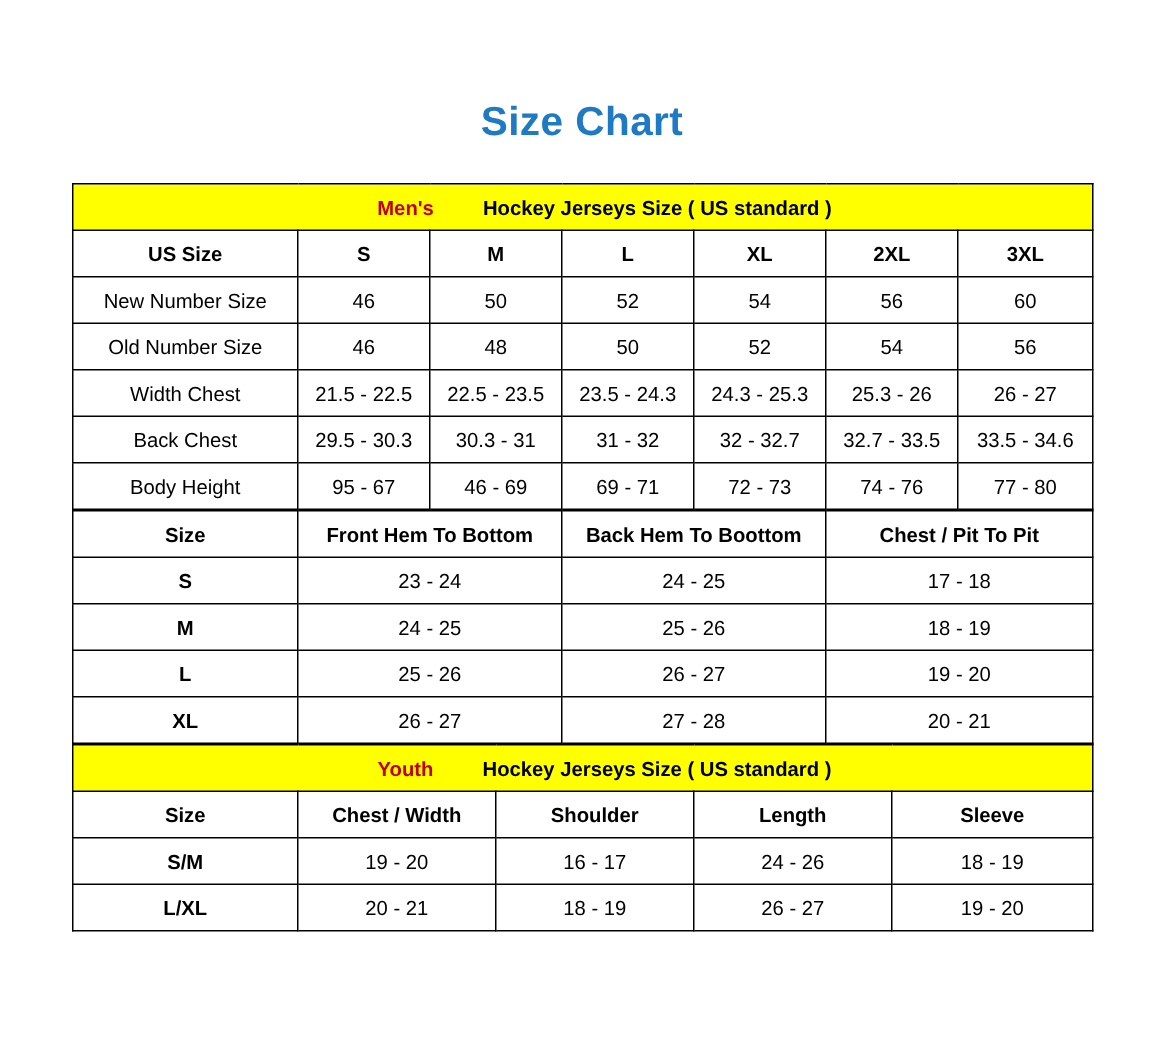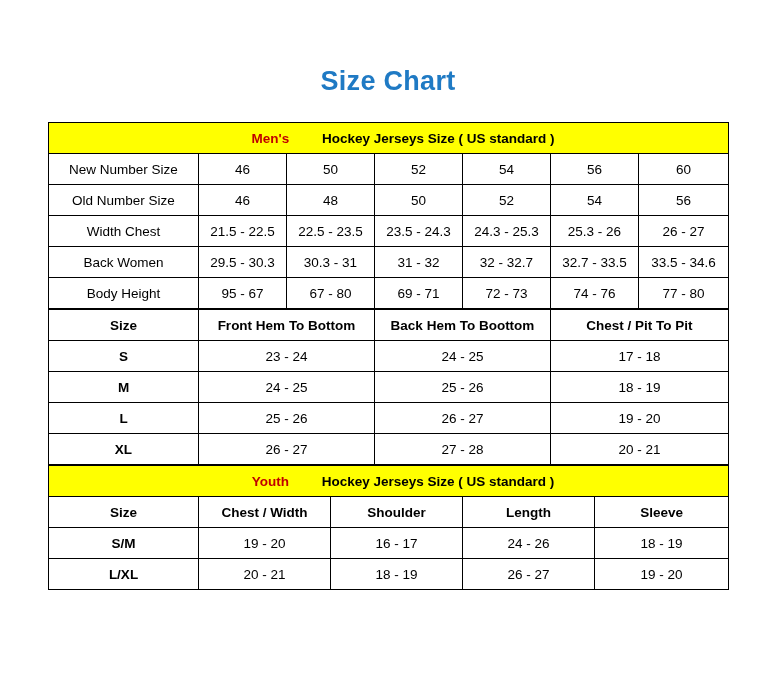--- a/index.html
+++ b/index.html
@@ -87,20 +87,29 @@
         <col style="width:88px">
         <col style="width:88px">
         <col style="width:88px">
         <col style="width:90px">
       </colgroup>
       <tbody>
         <tr>
           <td class="section" colspan="7"><span class="section-text accent-men">Men's</span><span class="section-text"> Hockey Jerseys Size ( US standard )</span></td>
         </tr>
         <tr>
+          <td class="hdr">US Size</td>
+          <td class="hdr">S</td>
+          <td class="hdr">M</td>
+          <td class="hdr">L</td>
+          <td class="hdr">XL</td>
+          <td class="hdr">2XL</td>
+          <td class="hdr">3XL</td>
+        </tr>
+        <tr>
           <td class="rowlabel">New Number Size</td>
           <td>46</td>
           <td>50</td>
           <td>52</td>
           <td>54</td>
           <td>56</td>
           <td>60</td>
         </tr>
         <tr>
           <td class="rowlabel">Old Number Size</td>
@@ -114,32 +123,32 @@
         <tr>
           <td class="rowlabel">Width Chest</td>
           <td>21.5 - 22.5</td>
           <td>22.5 - 23.5</td>
           <td>23.5 - 24.3</td>
           <td>24.3 - 25.3</td>
           <td>25.3 - 26</td>
           <td>26 - 27</td>
         </tr>
         <tr>
-          <td class="rowlabel">Back Women</td>
+          <td class="rowlabel">Back Chest</td>
           <td>29.5 - 30.3</td>
           <td>30.3 - 31</td>
           <td>31 - 32</td>
           <td>32 - 32.7</td>
           <td>32.7 - 33.5</td>
           <td>33.5 - 34.6</td>
         </tr>
         <tr>
           <td class="rowlabel">Body Height</td>
           <td>95 - 67</td>
-          <td>67 - 80</td>
+          <td>46 - 69</td>
           <td>69 - 71</td>
           <td>72 - 73</td>
           <td>74 - 76</td>
           <td>77 - 80</td>
         </tr>
       </tbody>
     </table>
 
     <table class="chart">
       <colgroup>

